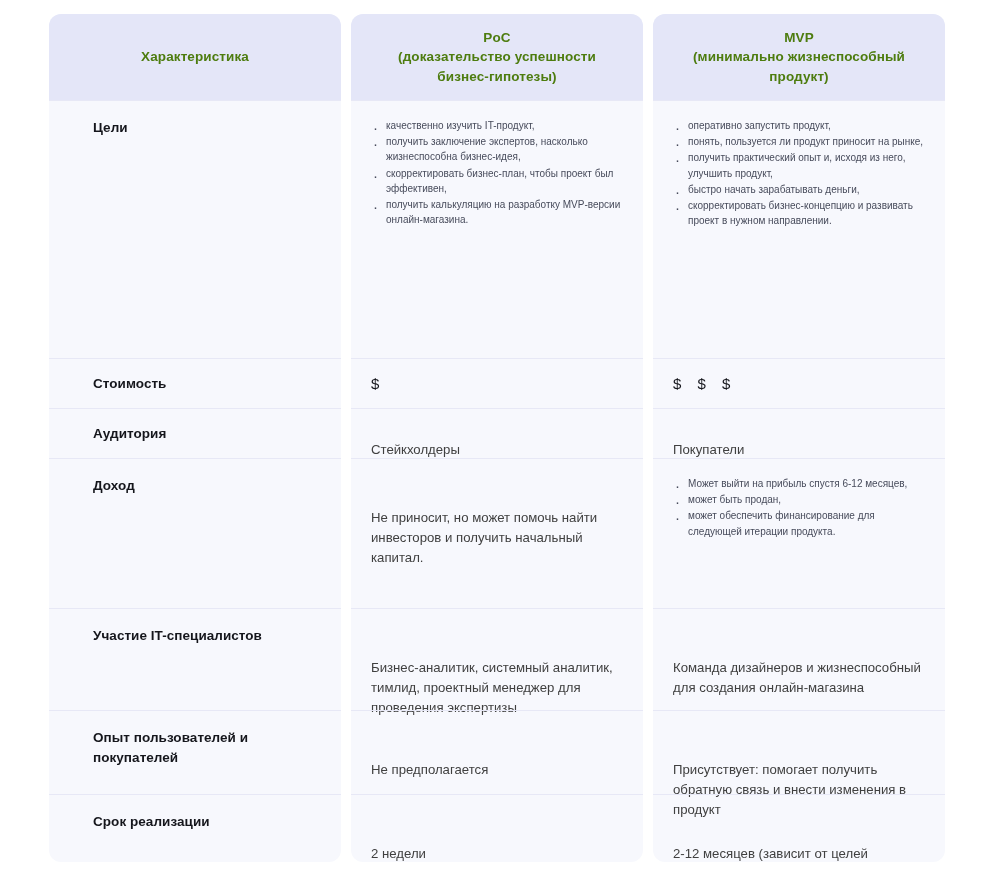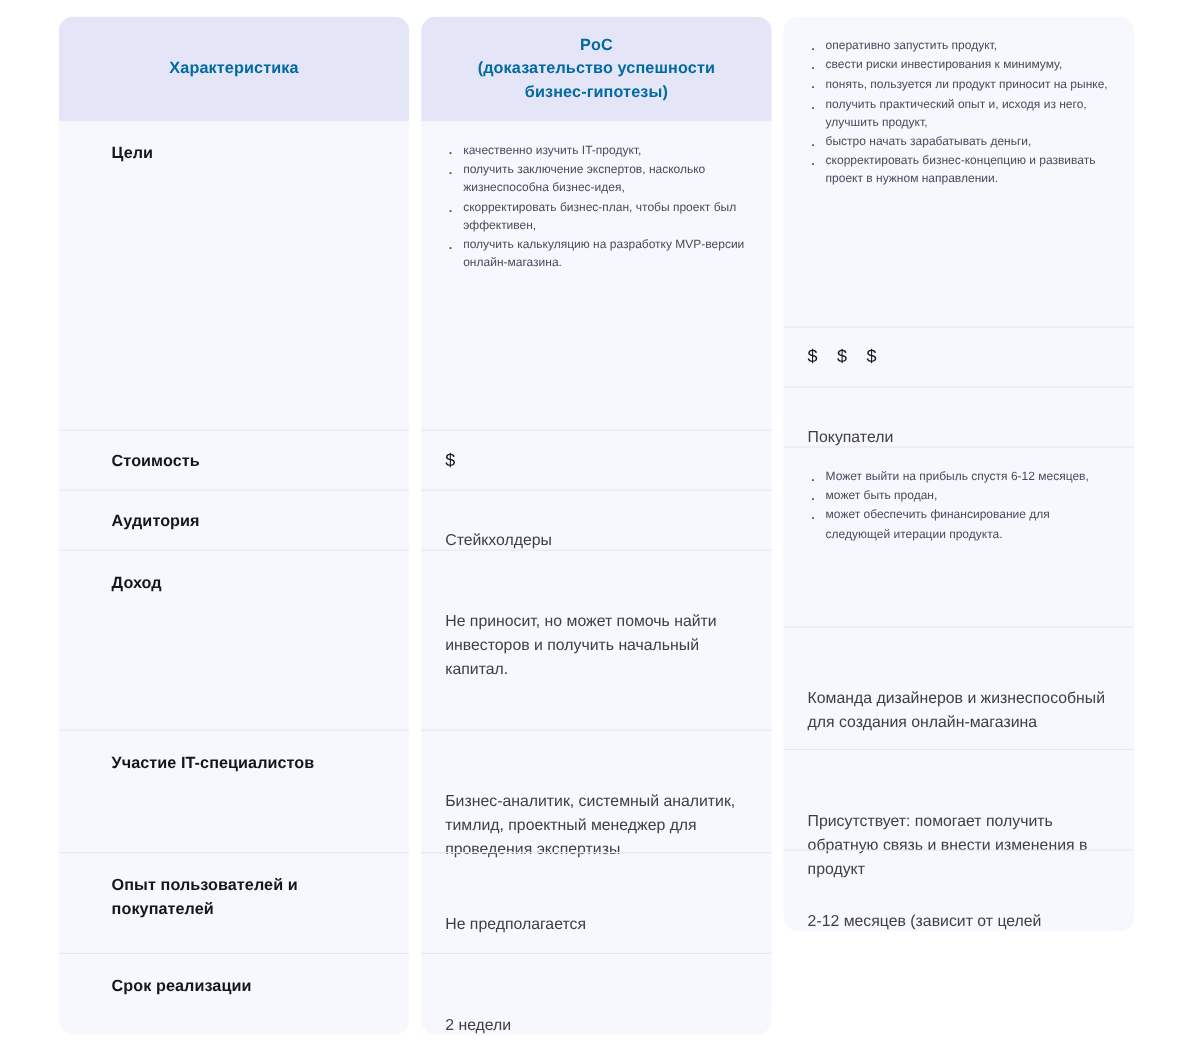--- a/index.html
+++ b/index.html
@@ -41,21 +41,21 @@
     align-items: center;
     justify-content: center;
     text-align: center;
     padding: 0 18px;
     height: 86px;
     box-sizing: border-box;
   }
   .col-head-text {
     font-size: 13.5px;
     font-weight: bold;
-    color: #0369a1;
+    color: #4d7c0f;
     line-height: 1.45;
     letter-spacing: 0.1px;
   }
 
   .cell {
     box-sizing: border-box;
     padding: 17px 20px 15px 20px;
     border-top: 1px solid #e7e8f6;
     position: relative;
   }
@@ -182,25 +182,31 @@
     </div>
     <div class="cell h-r5">
       <div class="body-text">Не предполагается</div>
     </div>
     <div class="cell h-r6">
       <div class="body-text">2 недели</div>
     </div>
   </div>
 
   <div class="col col-mvp">
+    <div class="col-head">
+      <div class="col-head-text">
+        <div>MVP</div>
+        <div>(минимально жизнеспособный</div>
+        <div>продукт)</div>
+      </div>
+    </div>
 
     <div class="cell h-r0">
       <ul class="bullets">
         <li>оперативно запустить продукт,</li>
-        <li>свести риски инвестирования к минимуму,</li>
         <li>понять, пользуется ли продукт приносит на рынке,</li>
         <li>получить практический опыт и, исходя из него, улучшить продукт,</li>
         <li>быстро начать зарабатывать деньги,</li>
         <li>скорректировать бизнес-концепцию и развивать проект в нужном направлении.</li>
       </ul>
     </div>
     <div class="cell h-r1 vcenter">
       <div class="money">$ $ $</div>
     </div>
     <div class="cell h-r2 vcenter">

